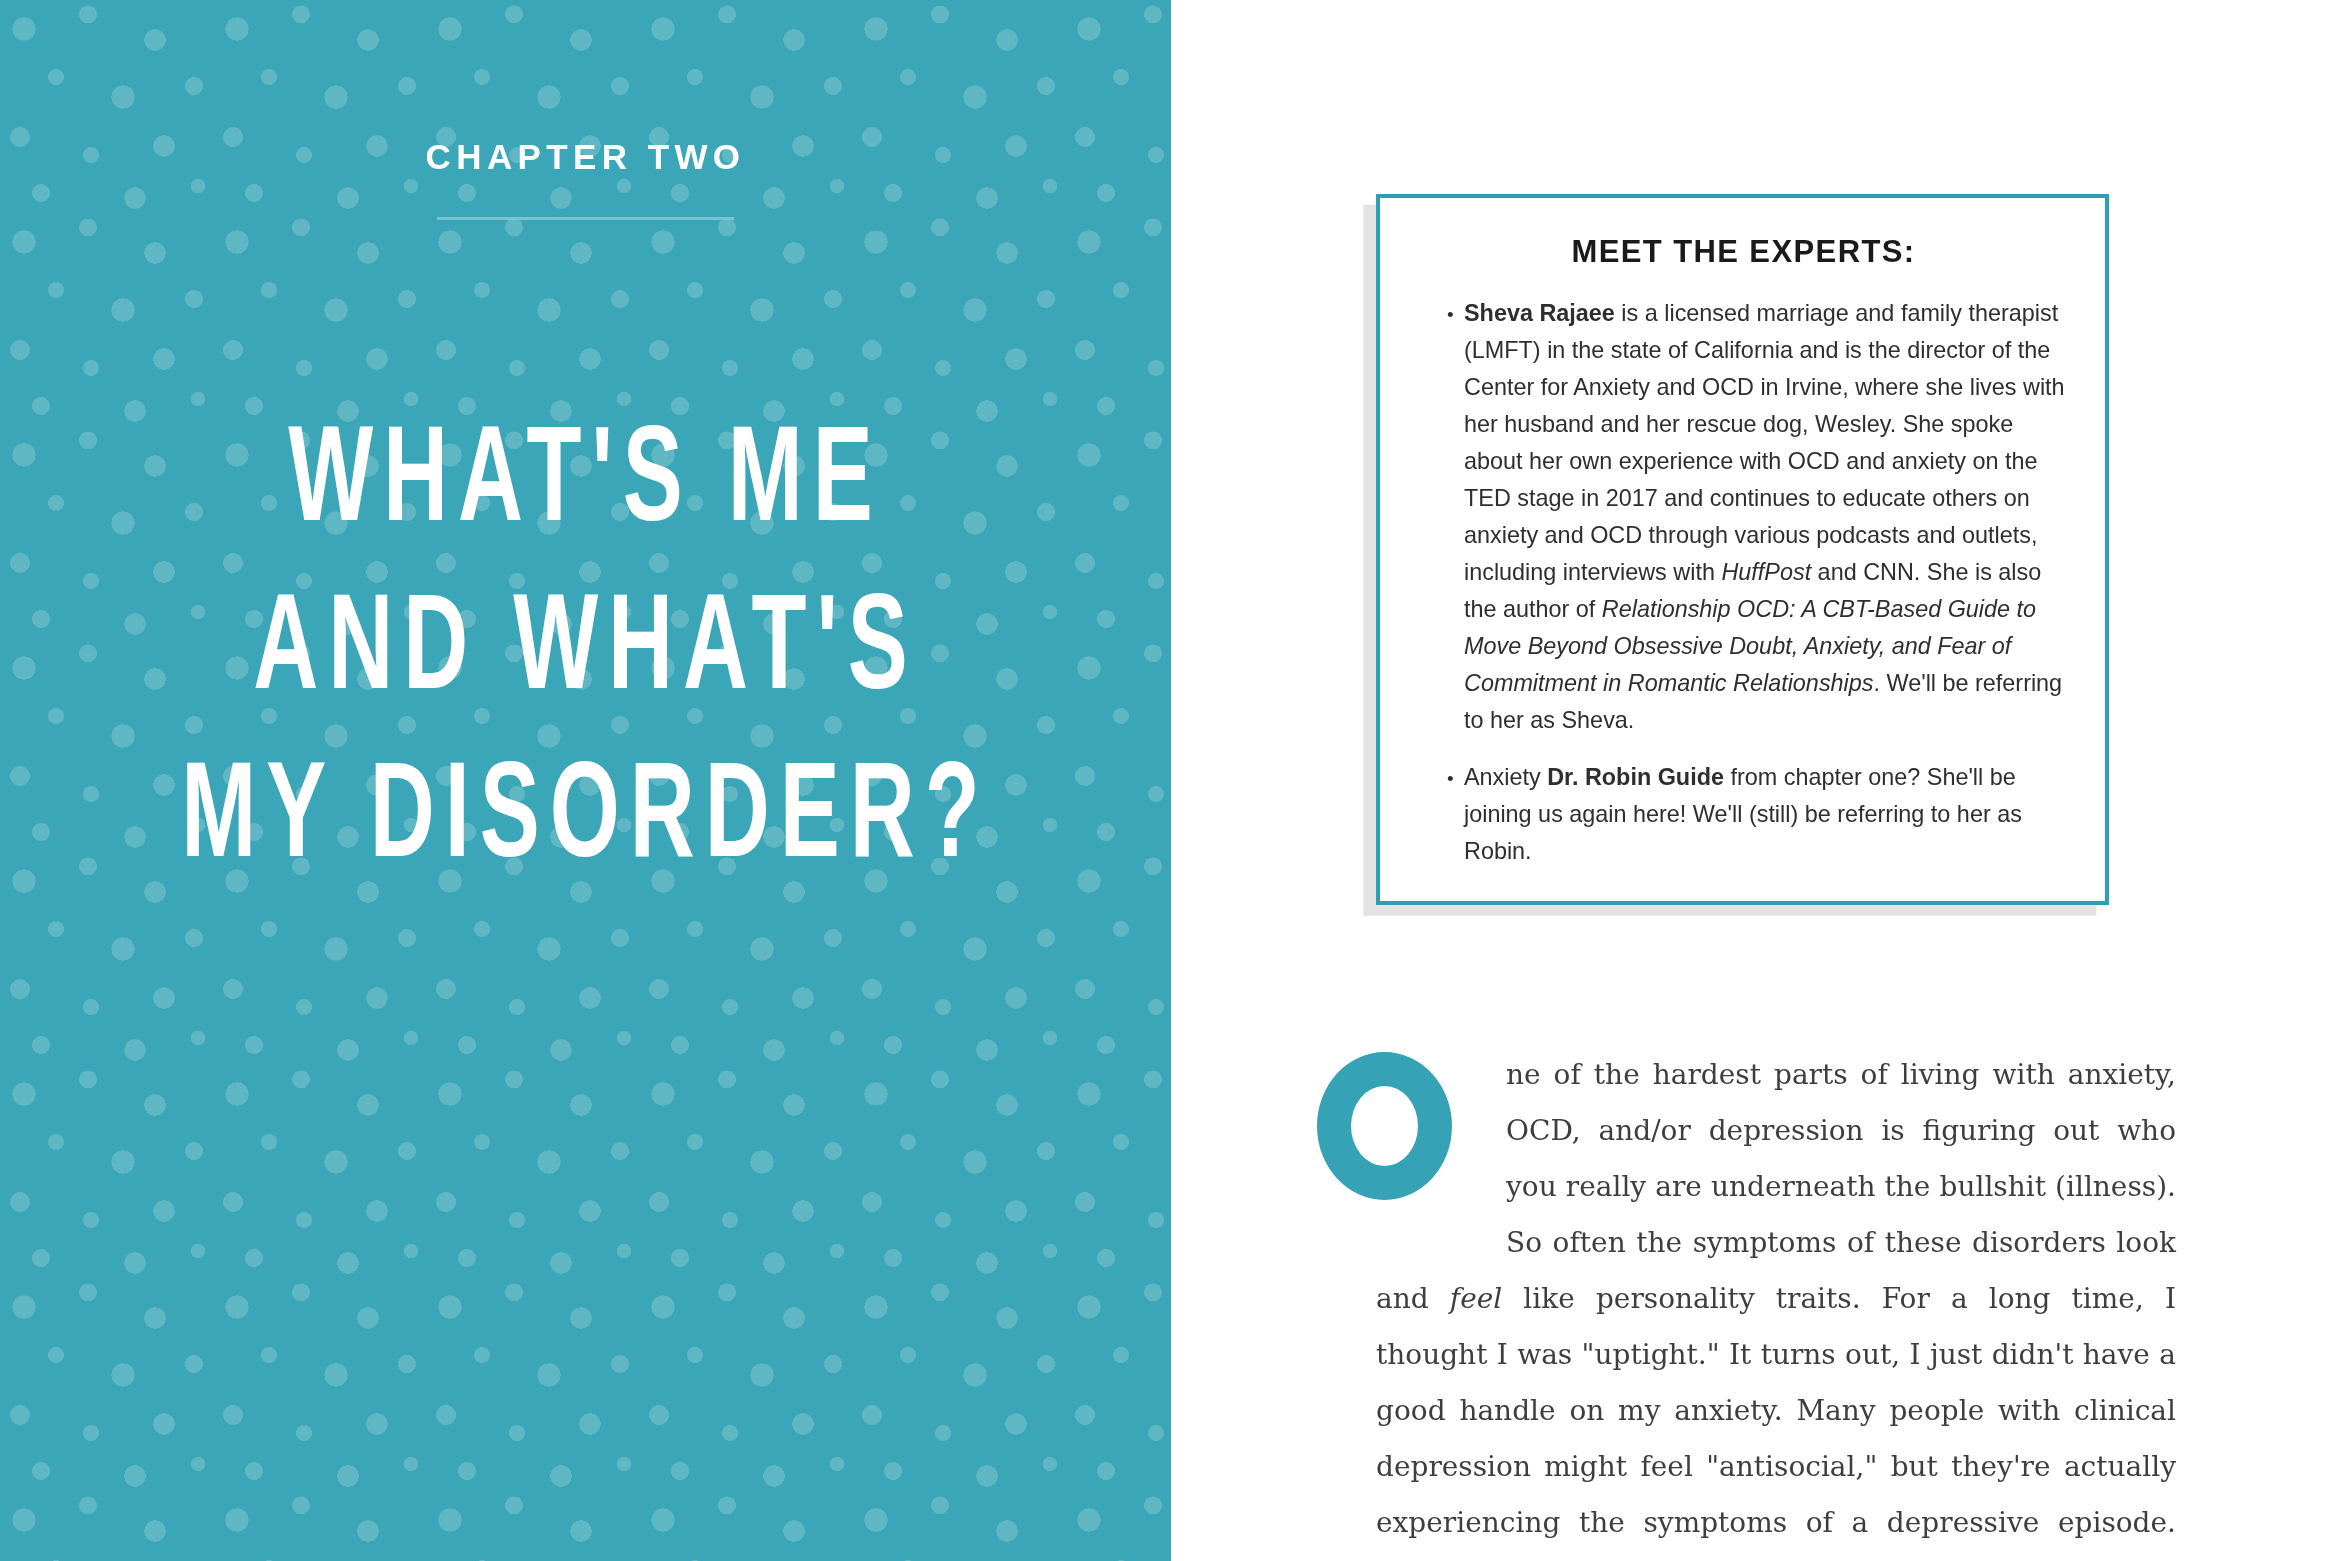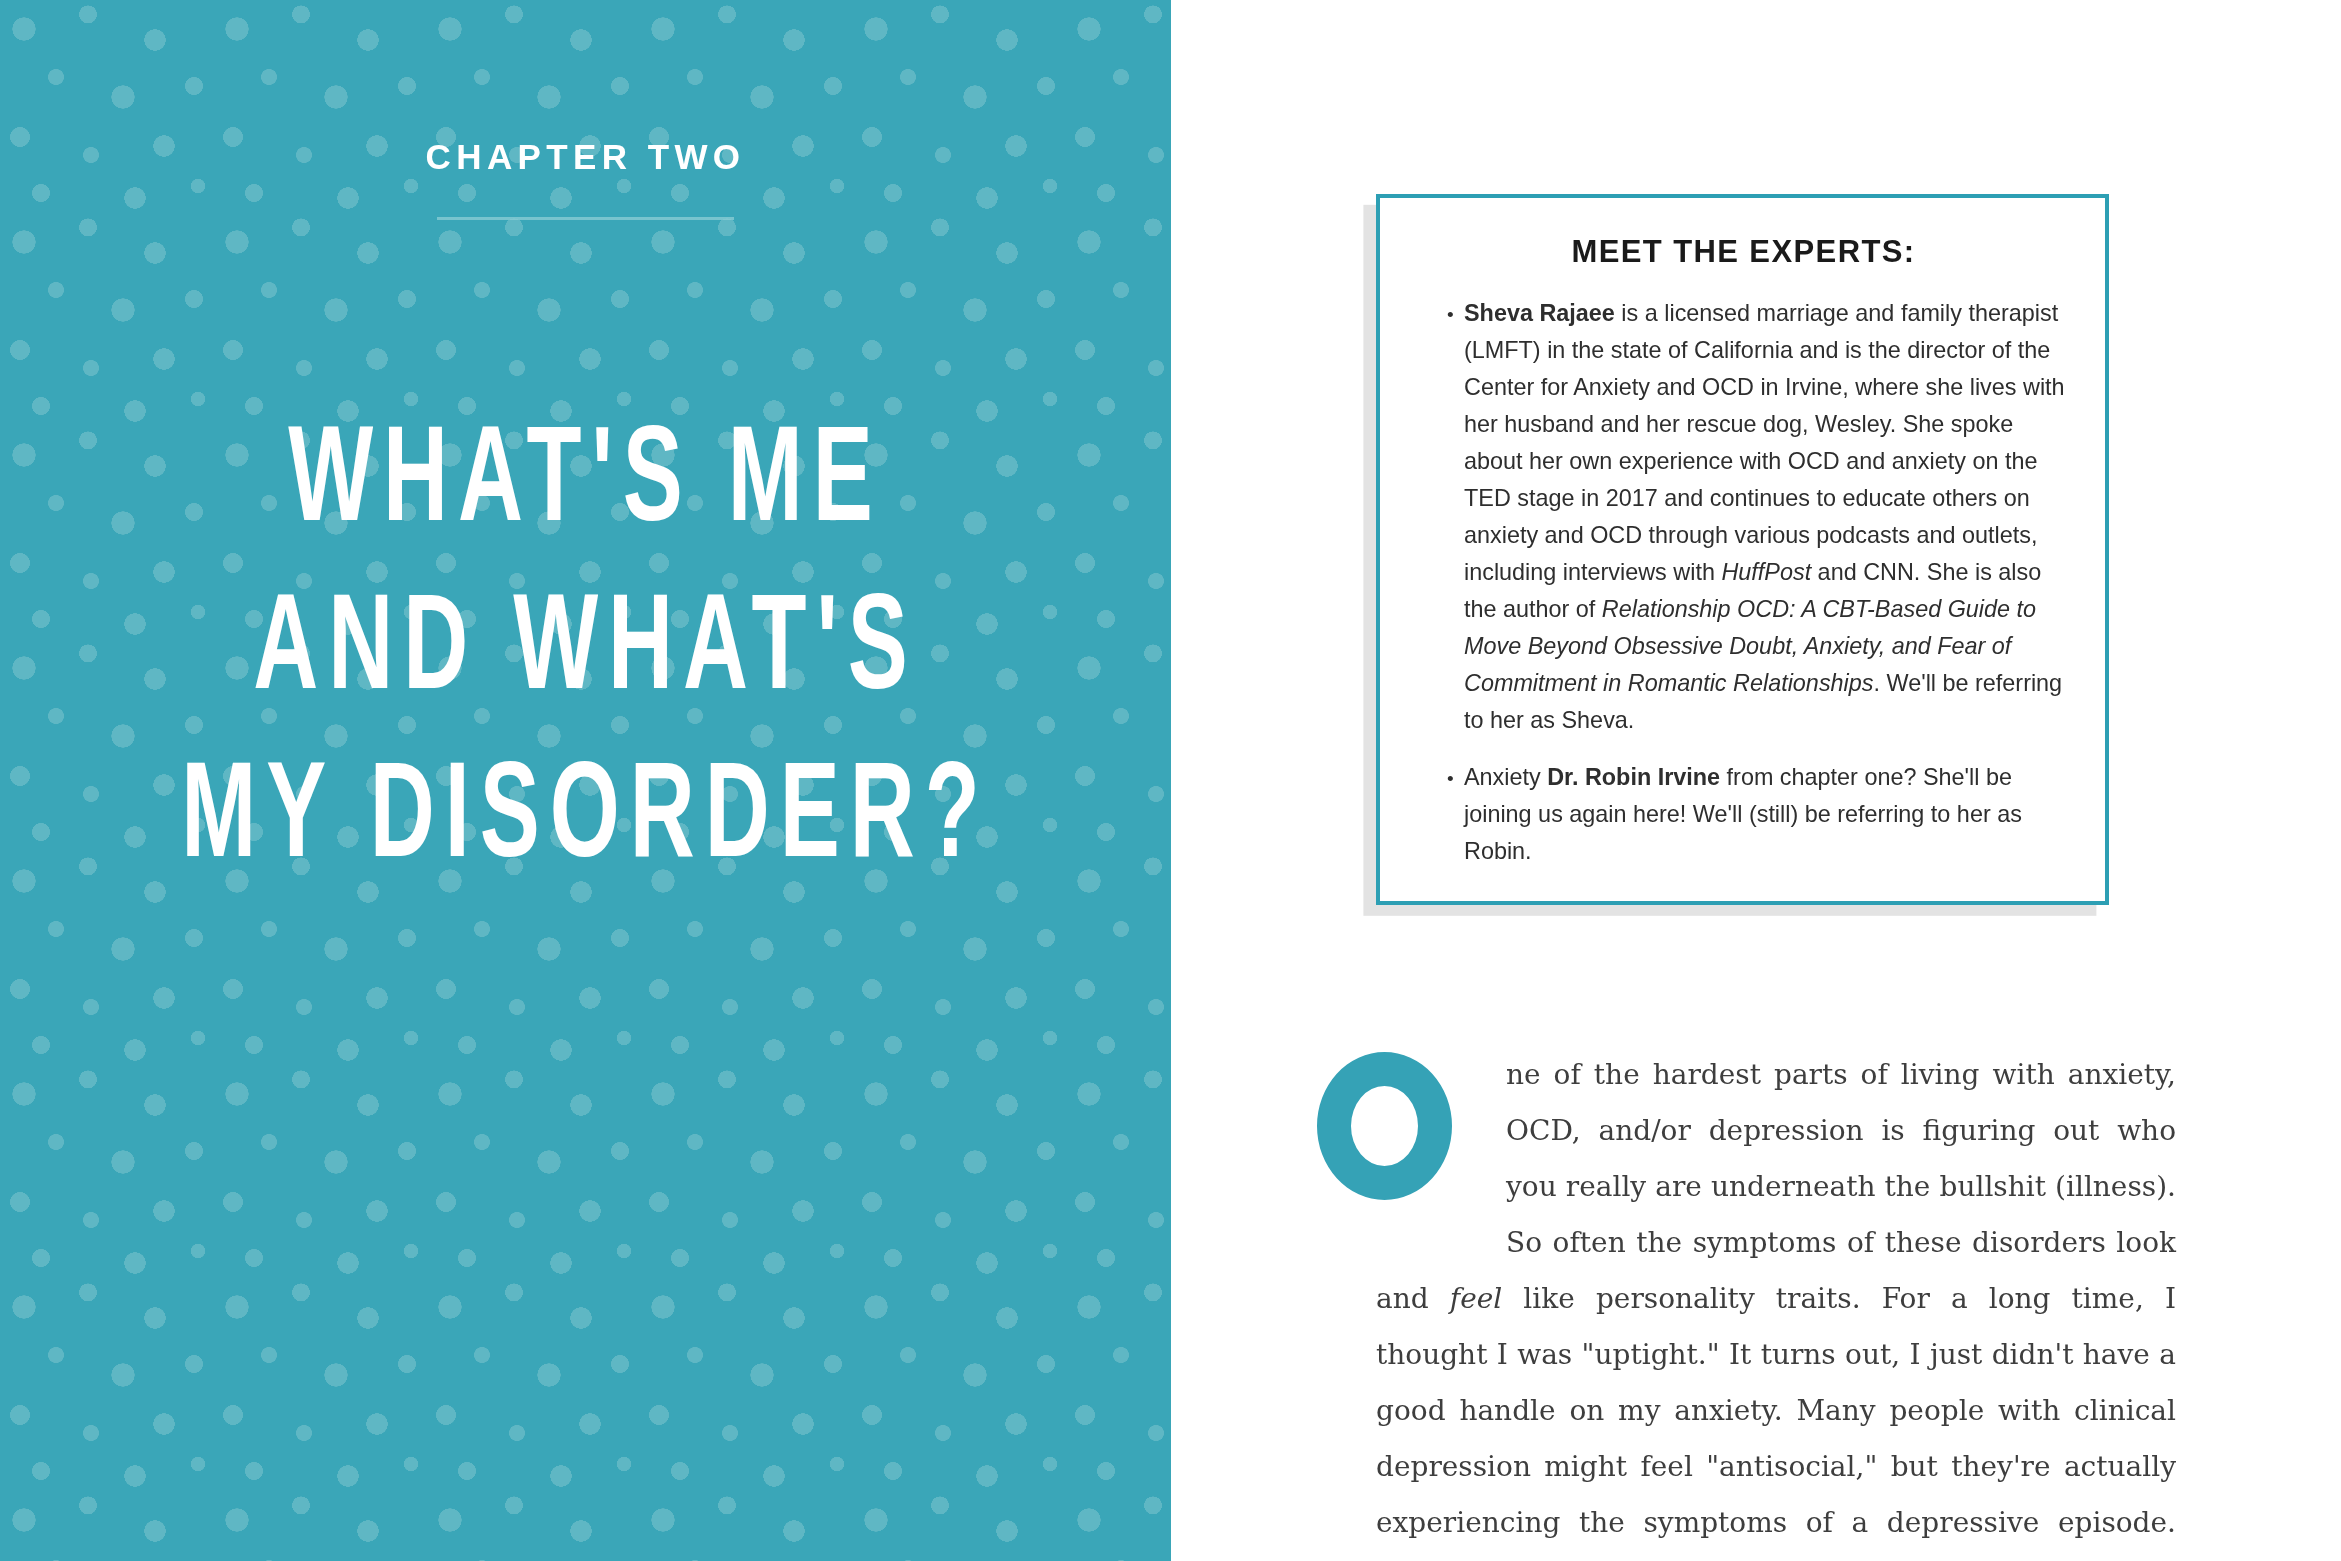--- a/index.html
+++ b/index.html
@@ -96,21 +96,21 @@
 </section>
 
 <section class="right-page">
   <div class="experts-box">
     <h2 class="experts-heading">MEET THE EXPERTS:</h2>
     <div class="bullets">
       <div class="bullet">
         <span class="bullet-dot">•</span><span><span style="font-weight: bold;">Sheva Rajaee</span><span> is a licensed marriage and family therapist (LMFT) in the state of California and is the director of the Center for Anxiety and OCD in Irvine, where she lives with her husband and her rescue dog, Wesley. She spoke about her own experience with OCD and anxiety on the TED stage in 2017 and continues to educate others on anxiety and OCD through various podcasts and outlets, including interviews with </span><span style="font-style: italic;">HuffPost</span><span> and CNN. She is also the author of </span><span style="font-style: italic;">Relationship OCD: A CBT-Based Guide to Move Beyond Obsessive Doubt, Anxiety, and Fear of Commitment in Romantic Relationships</span><span>. We'll be referring to her as Sheva.</span></span>
       </div>
       <div class="bullet">
-        <span class="bullet-dot">•</span><span><span>Anxiety </span><span style="font-weight: bold;">Dr. Robin Irvine</span><span> from chapter one? She'll be joining us again here! We'll (still) be referring to her as Robin.</span></span>
+        <span class="bullet-dot">•</span><span><span>Anxiety </span><span style="font-weight: bold;">Dr. Robin Guide</span><span> from chapter one? She'll be joining us again here! We'll (still) be referring to her as Robin.</span></span>
       </div>
     </div>
   </div>
 
   <div class="opening">
     <p><span class="dropcap-ring" title="O"></span><span><span>ne of the hardest parts of living with anxiety, OCD, and/or depression is figuring out who you really are underneath the bullshit (illness). So often the symptoms of these disorders look and </span><span style="font-style: italic;">feel</span><span> like personality traits. For a long time, I thought I was "uptight." It turns out, I just didn't have a good handle on my anxiety. Many people with clinical depression might feel "antisocial," but they're actually experiencing the symptoms of a depressive episode. You can often lose sight of yourself if you've lived with</span></span></p>
   </div>
 </section>
 
 

